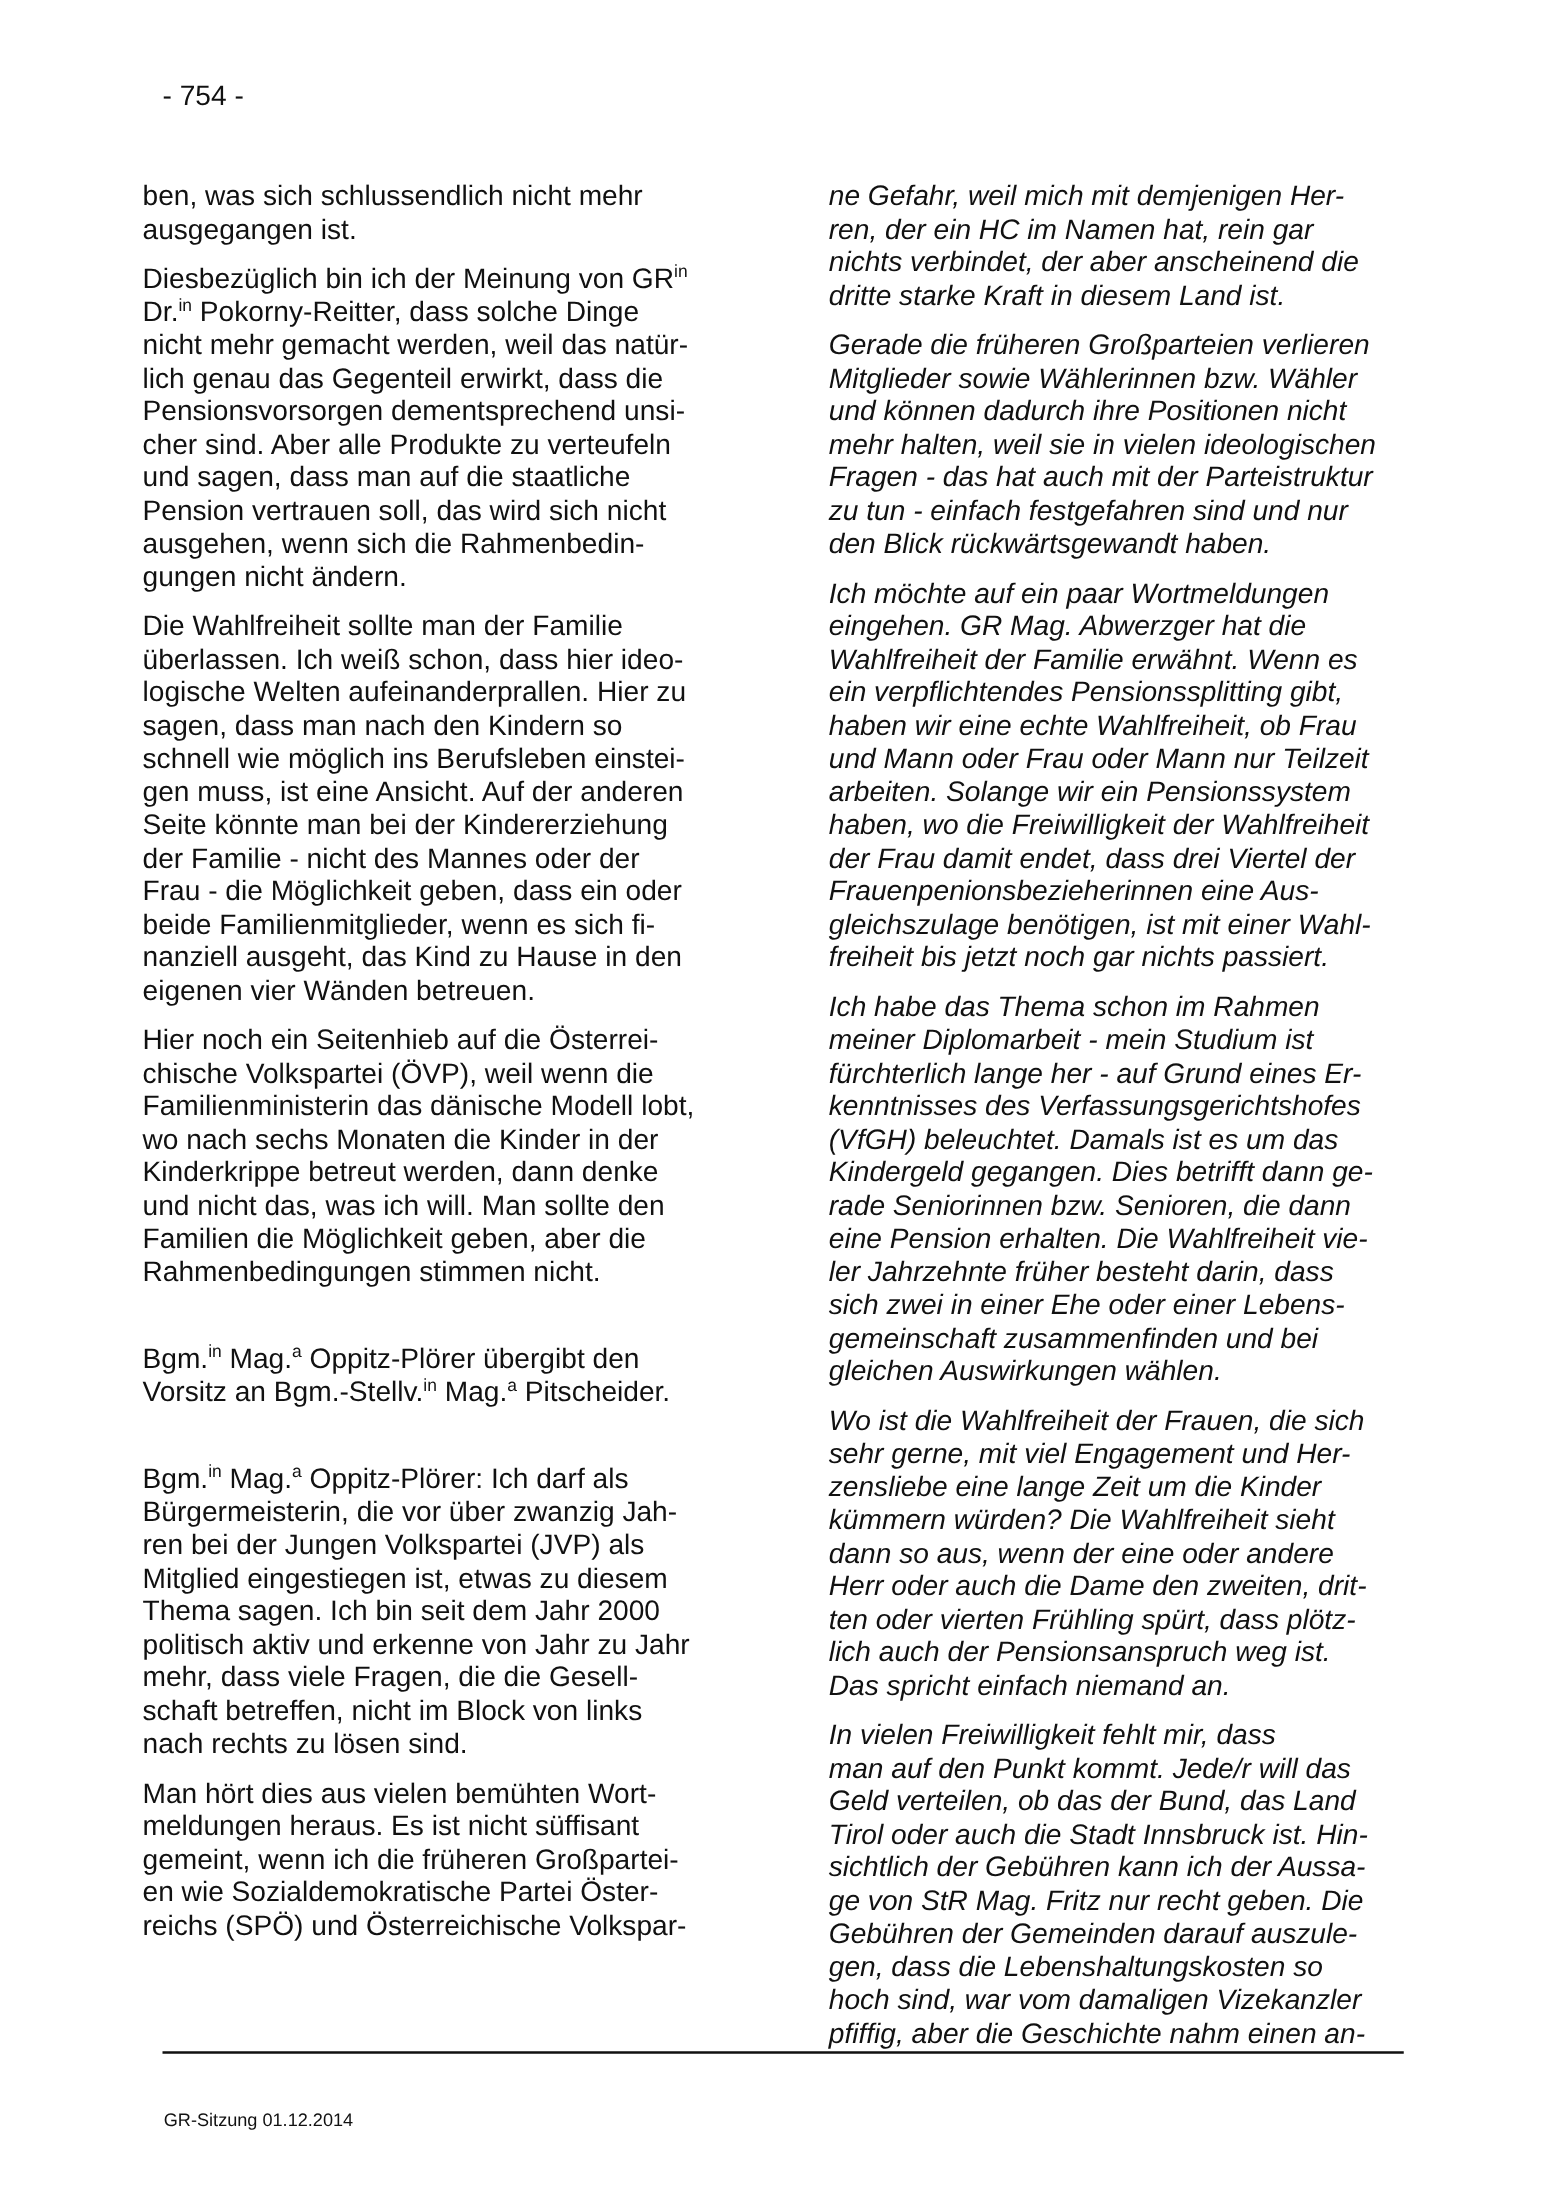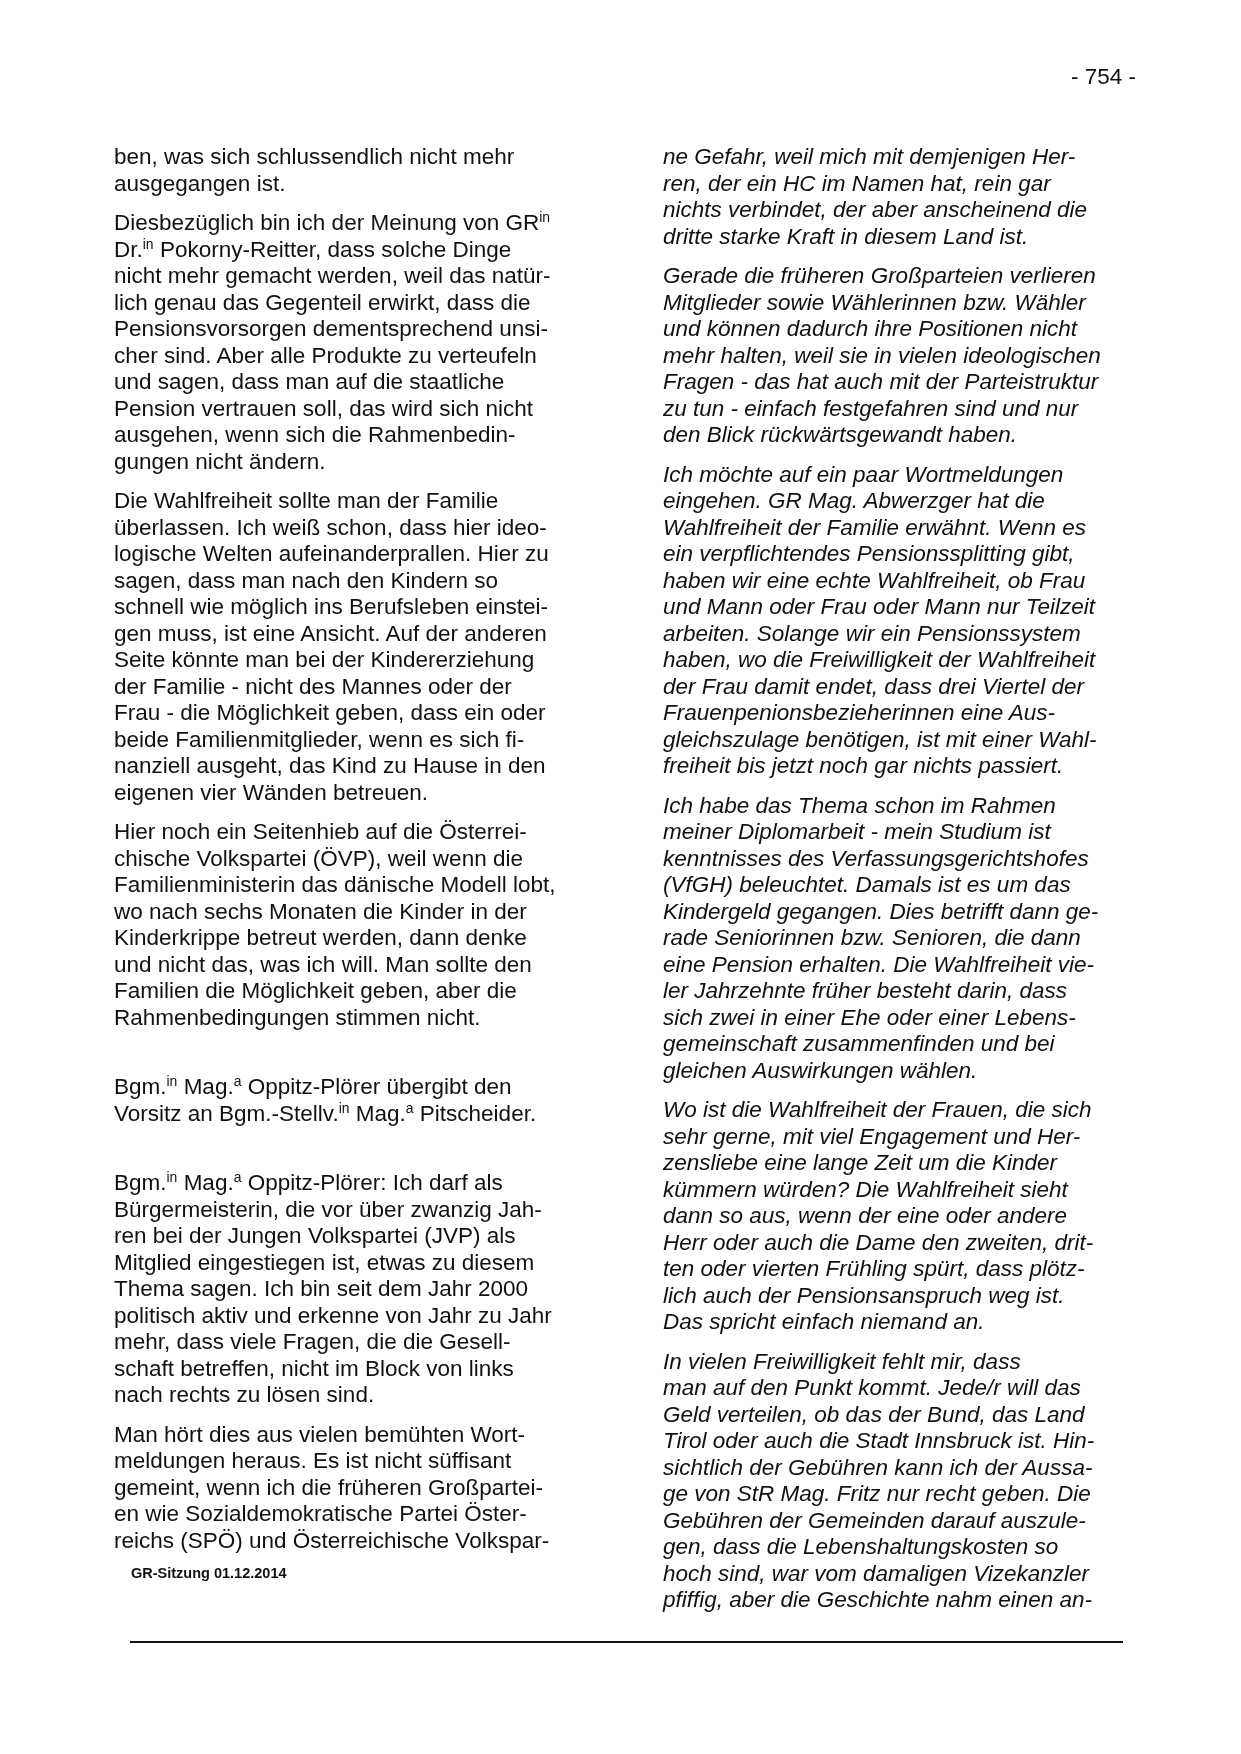--- a/index.html
+++ b/index.html
@@ -10,21 +10,21 @@
     position: relative;
     font-family: "Liberation Sans", sans-serif;
     color: #111111;
     overflow: hidden;
   }
   .page-number {
     position: absolute;
     top: 64px;
     left: 130px;
     width: 1006px;
-    text-align: right;
+    text-align: left;
     font-size: 22.5px;
     line-height: 26.5px;
   }
   .col {
     position: absolute;
     top: 144px;
     font-size: 22.5px;
   }
   .col-left  { left: 114px; width: 525px; }
   .col-right { left: 663px; width: 535px; font-style: italic; }
@@ -44,24 +44,23 @@
     position: absolute;
     left: 130px;
     top: 1641px;
     width: 993px;
     height: 0;
     border-top: 2px solid #111111;
   }
   .footer-text {
     position: absolute;
     left: 131px;
-    top: 1564px;
+    top: 1688px;
     font-size: 14.5px;
     line-height: 19px;
-    font-weight: bold;
   }
 </style>
 </head>
 <body>
 
 <div class="page-number">- 754 -</div>
 
 <div class="col col-left">
     <p class="para">
       <span class="ln">ben, was sich schlussendlich nicht mehr</span>
@@ -153,20 +152,21 @@
       <span class="ln">arbeiten. Solange wir ein Pensionssystem</span>
       <span class="ln">haben, wo die Freiwilligkeit der Wahlfreiheit</span>
       <span class="ln">der Frau damit endet, dass drei Viertel der</span>
       <span class="ln">Frauenpenionsbezieherinnen eine Aus-</span>
       <span class="ln">gleichszulage benötigen, ist mit einer Wahl-</span>
       <span class="ln">freiheit bis jetzt noch gar nichts passiert.</span>
     </p>
     <p class="para">
       <span class="ln">Ich habe das Thema schon im Rahmen</span>
       <span class="ln">meiner Diplomarbeit - mein Studium ist</span>
+      <span class="ln">fürchterlich lange her - auf Grund eines Er-</span>
       <span class="ln">kenntnisses des Verfassungsgerichtshofes</span>
       <span class="ln">(VfGH) beleuchtet. Damals ist es um das</span>
       <span class="ln">Kindergeld gegangen. Dies betrifft dann ge-</span>
       <span class="ln">rade Seniorinnen bzw. Senioren, die dann</span>
       <span class="ln">eine Pension erhalten. Die Wahlfreiheit vie-</span>
       <span class="ln">ler Jahrzehnte früher besteht darin, dass</span>
       <span class="ln">sich zwei in einer Ehe oder einer Lebens-</span>
       <span class="ln">gemeinschaft zusammenfinden und bei</span>
       <span class="ln">gleichen Auswirkungen wählen.</span>
     </p>

